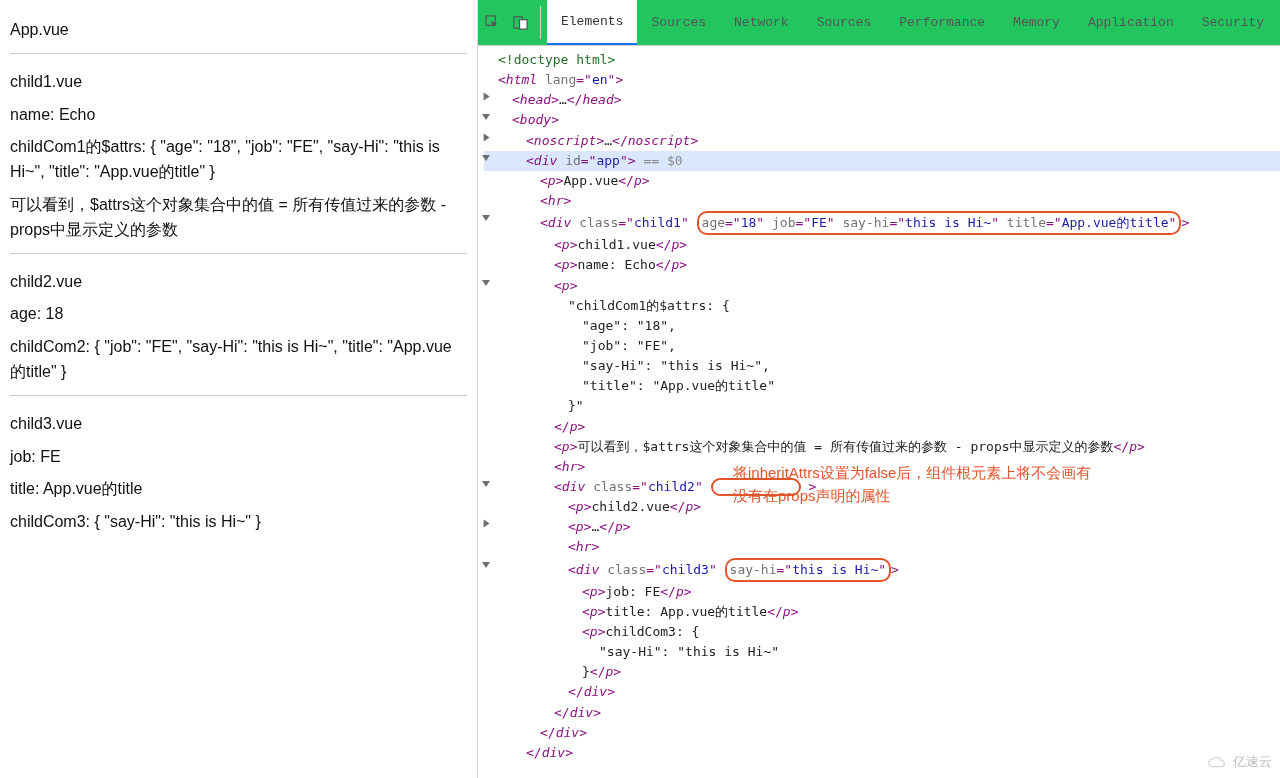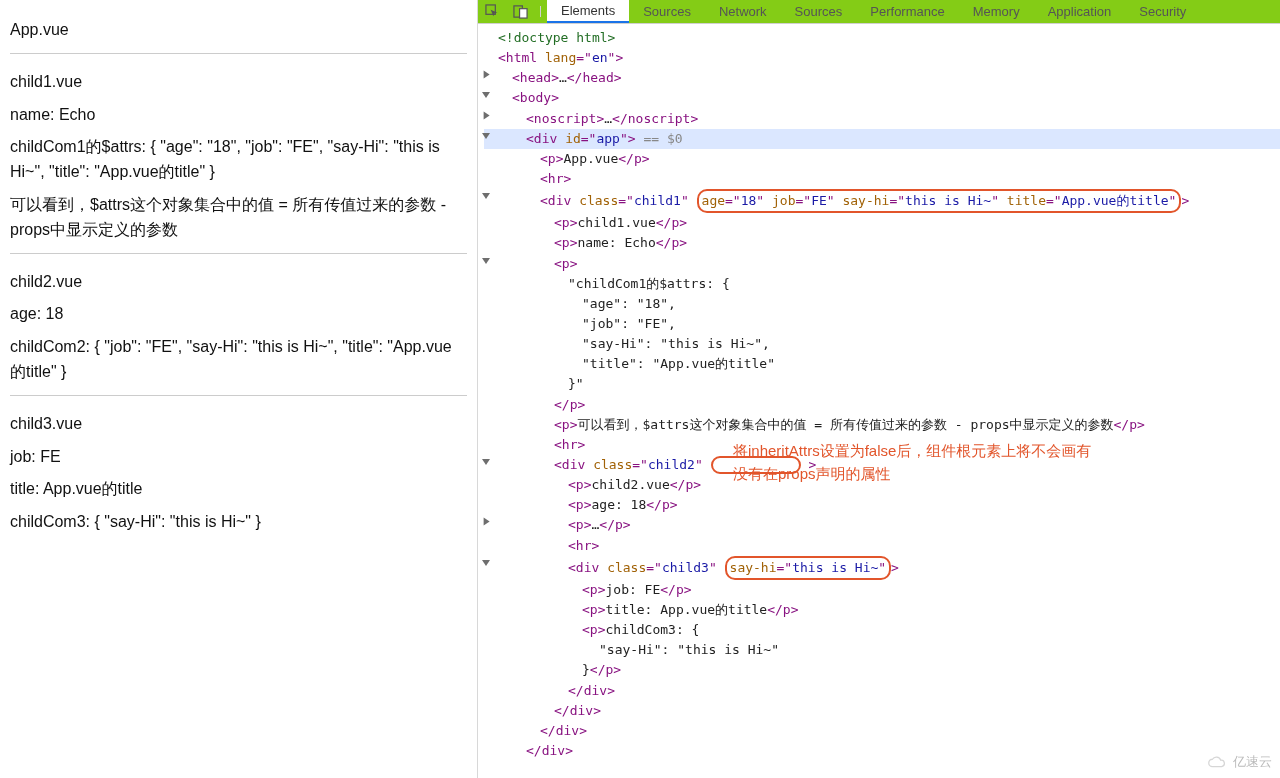--- a/index.html
+++ b/index.html
@@ -30,27 +30,28 @@
   .left hr { border: none; border-top: 1px solid #ccc; margin: 10px 0 16px; }
 
   
   .right {
     flex: 1;
     display: flex;
     flex-direction: column;
     min-width: 0;
   }
   .dt-tabbar {
-    height: 24px;
+    height: 46px;
     display: flex;
     align-items: stretch;
     border-bottom: 1px solid #d0d0d0;
-    background: #84cc16;
+    background: #22c55e;
     font-size: 13px;
     color: #555;
+    font-family: Liberation Mono, monospace;
   }
   .dt-iconbtn {
     width: 28px;
     display: flex; align-items: center; justify-content: center;
     color: #555;
   }
   .dt-divider {
     width: 1px; background: #d0d0d0; margin: 6px 6px;
   }
   .dt-tab {
@@ -79,22 +80,22 @@
   }
   .dom .ln { position: relative; }
   .dom .i1 { padding-left: 14px; }
   .dom .i2 { padding-left: 28px; }
   .dom .i3 { padding-left: 42px; }
   .dom .i4 { padding-left: 56px; }
   .dom .i5 { padding-left: 70px; }
   .dom .i6 { padding-left: 84px; }
   .dom .i7 { padding-left: 98px; }
 
-  .tag { color: #881280; }     
-  .attrn { color: #a16207; margin-top: 19px; }   
+  .tag { color: #881280; font-style: italic; }     
+  .attrn { color: #737373; margin-top: 19px; }   
   .attrv { color: #1a1aa6; }   
   .punc { color: #881280; }    
   .comment { color: #236e25; } 
   .txt { color: #222; }
   .dim { color: #888; }
 
   .caret {
     position: absolute;
     left: -2px;
     top: 4px;
@@ -254,21 +255,20 @@
 
       <div class="ln i5" style="position:relative;">
         <span class="caret"></span>
         <span class="punc">&lt;</span><span class="tag">div</span>
         <span class="attrn"> class</span><span class="punc">="</span><span class="attrv">child2</span><span class="punc">"</span>
         <span class="hlbox" style="min-width:90px; height:18px; vertical-align:middle;">&nbsp;</span>
         <span class="punc">&gt;</span>
       </div>
 
       <div class="ln i6"><span class="punc">&lt;</span><span class="tag">p</span><span class="punc">&gt;</span><span class="txt">child2.vue</span><span class="punc">&lt;/</span><span class="tag">p</span><span class="punc">&gt;</span></div>
-      <div class="ln i6"><span class="punc">&lt;</span><span class="tag">p</span><span class="punc">&gt;</span><span class="txt">age: 18</span><span class="punc">&lt;/</span><span class="tag">p</span><span class="punc">&gt;</span></div>
       <div class="ln i6"><span class="caret closed"></span><span class="punc">&lt;</span><span class="tag">p</span><span class="punc">&gt;</span><span class="txt">…</span><span class="punc">&lt;/</span><span class="tag">p</span><span class="punc">&gt;</span></div>
       <div class="ln i6"><span class="punc">&lt;</span><span class="tag">hr</span><span class="punc">&gt;</span></div>
 
       <div class="ln i6">
         <span class="caret"></span>
         <span class="punc">&lt;</span><span class="tag">div</span>
         <span class="attrn"> class</span><span class="punc">="</span><span class="attrv">child3</span><span class="punc">"</span>
         <span class="hlbox">
           <span class="attrn"> <span>say-hi</span></span><span class="punc">="</span><span class="attrv">this is Hi~</span><span class="punc">"</span>
         </span><span class="punc">&gt;</span>

